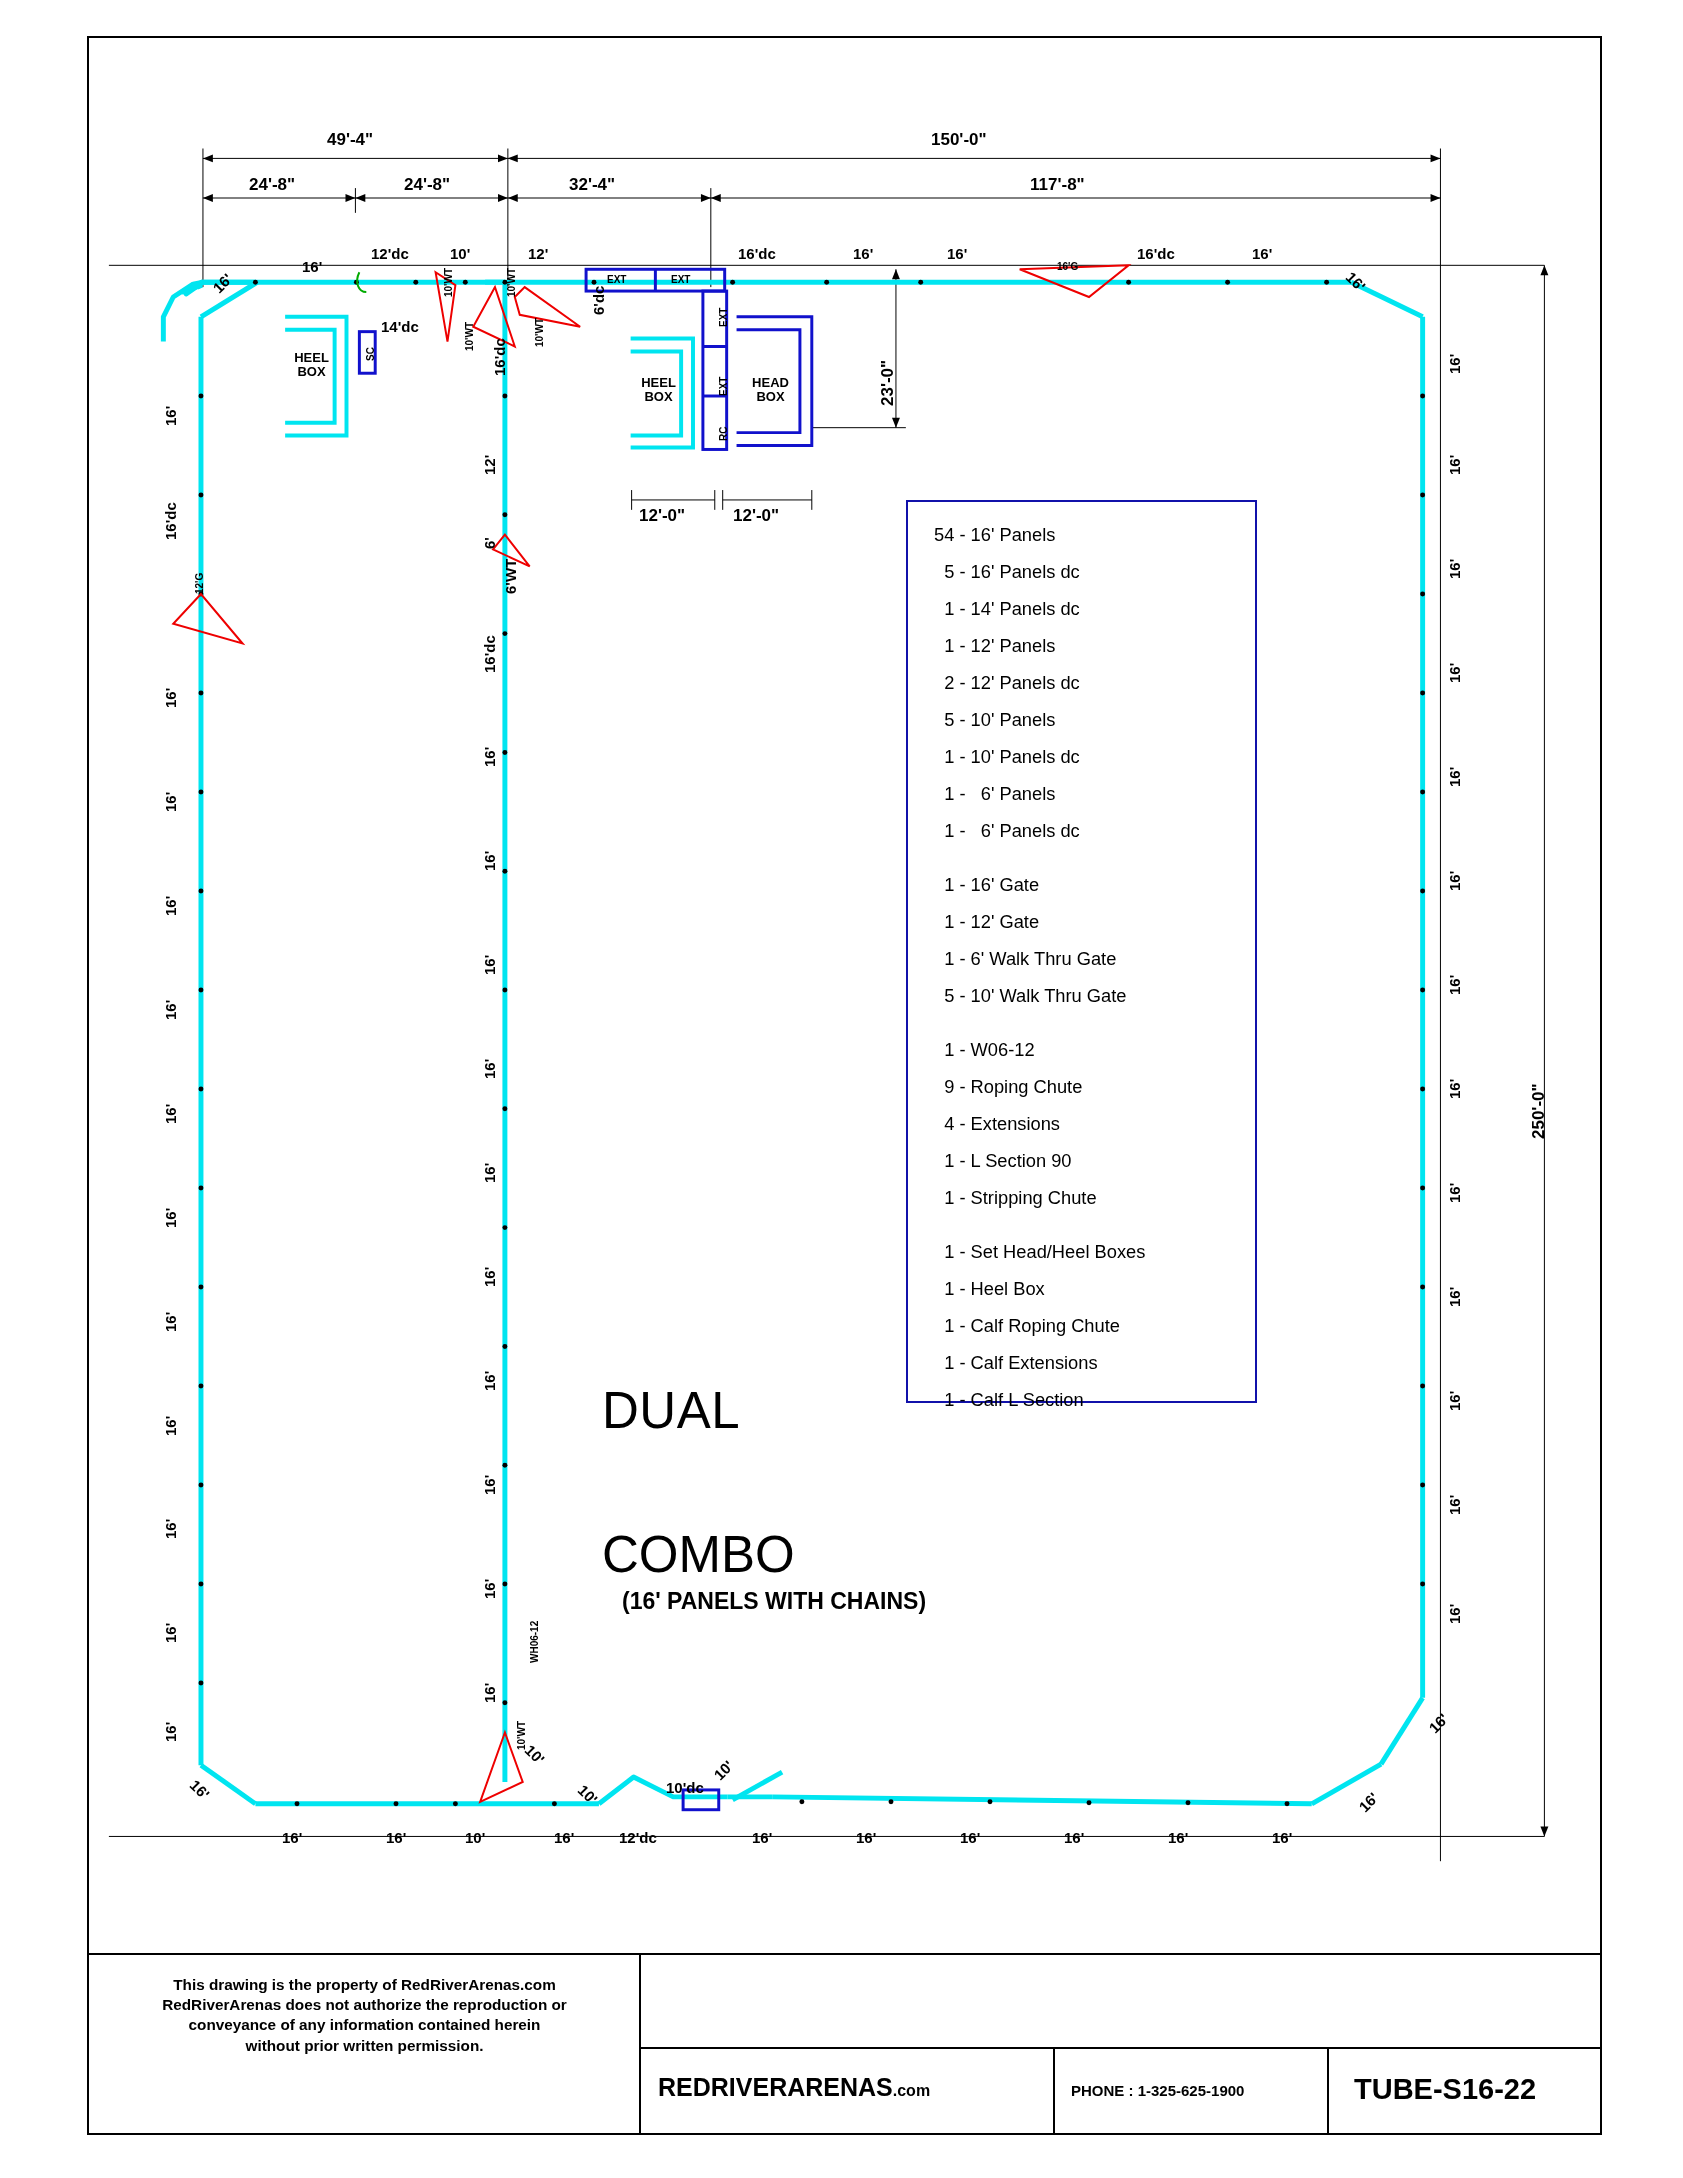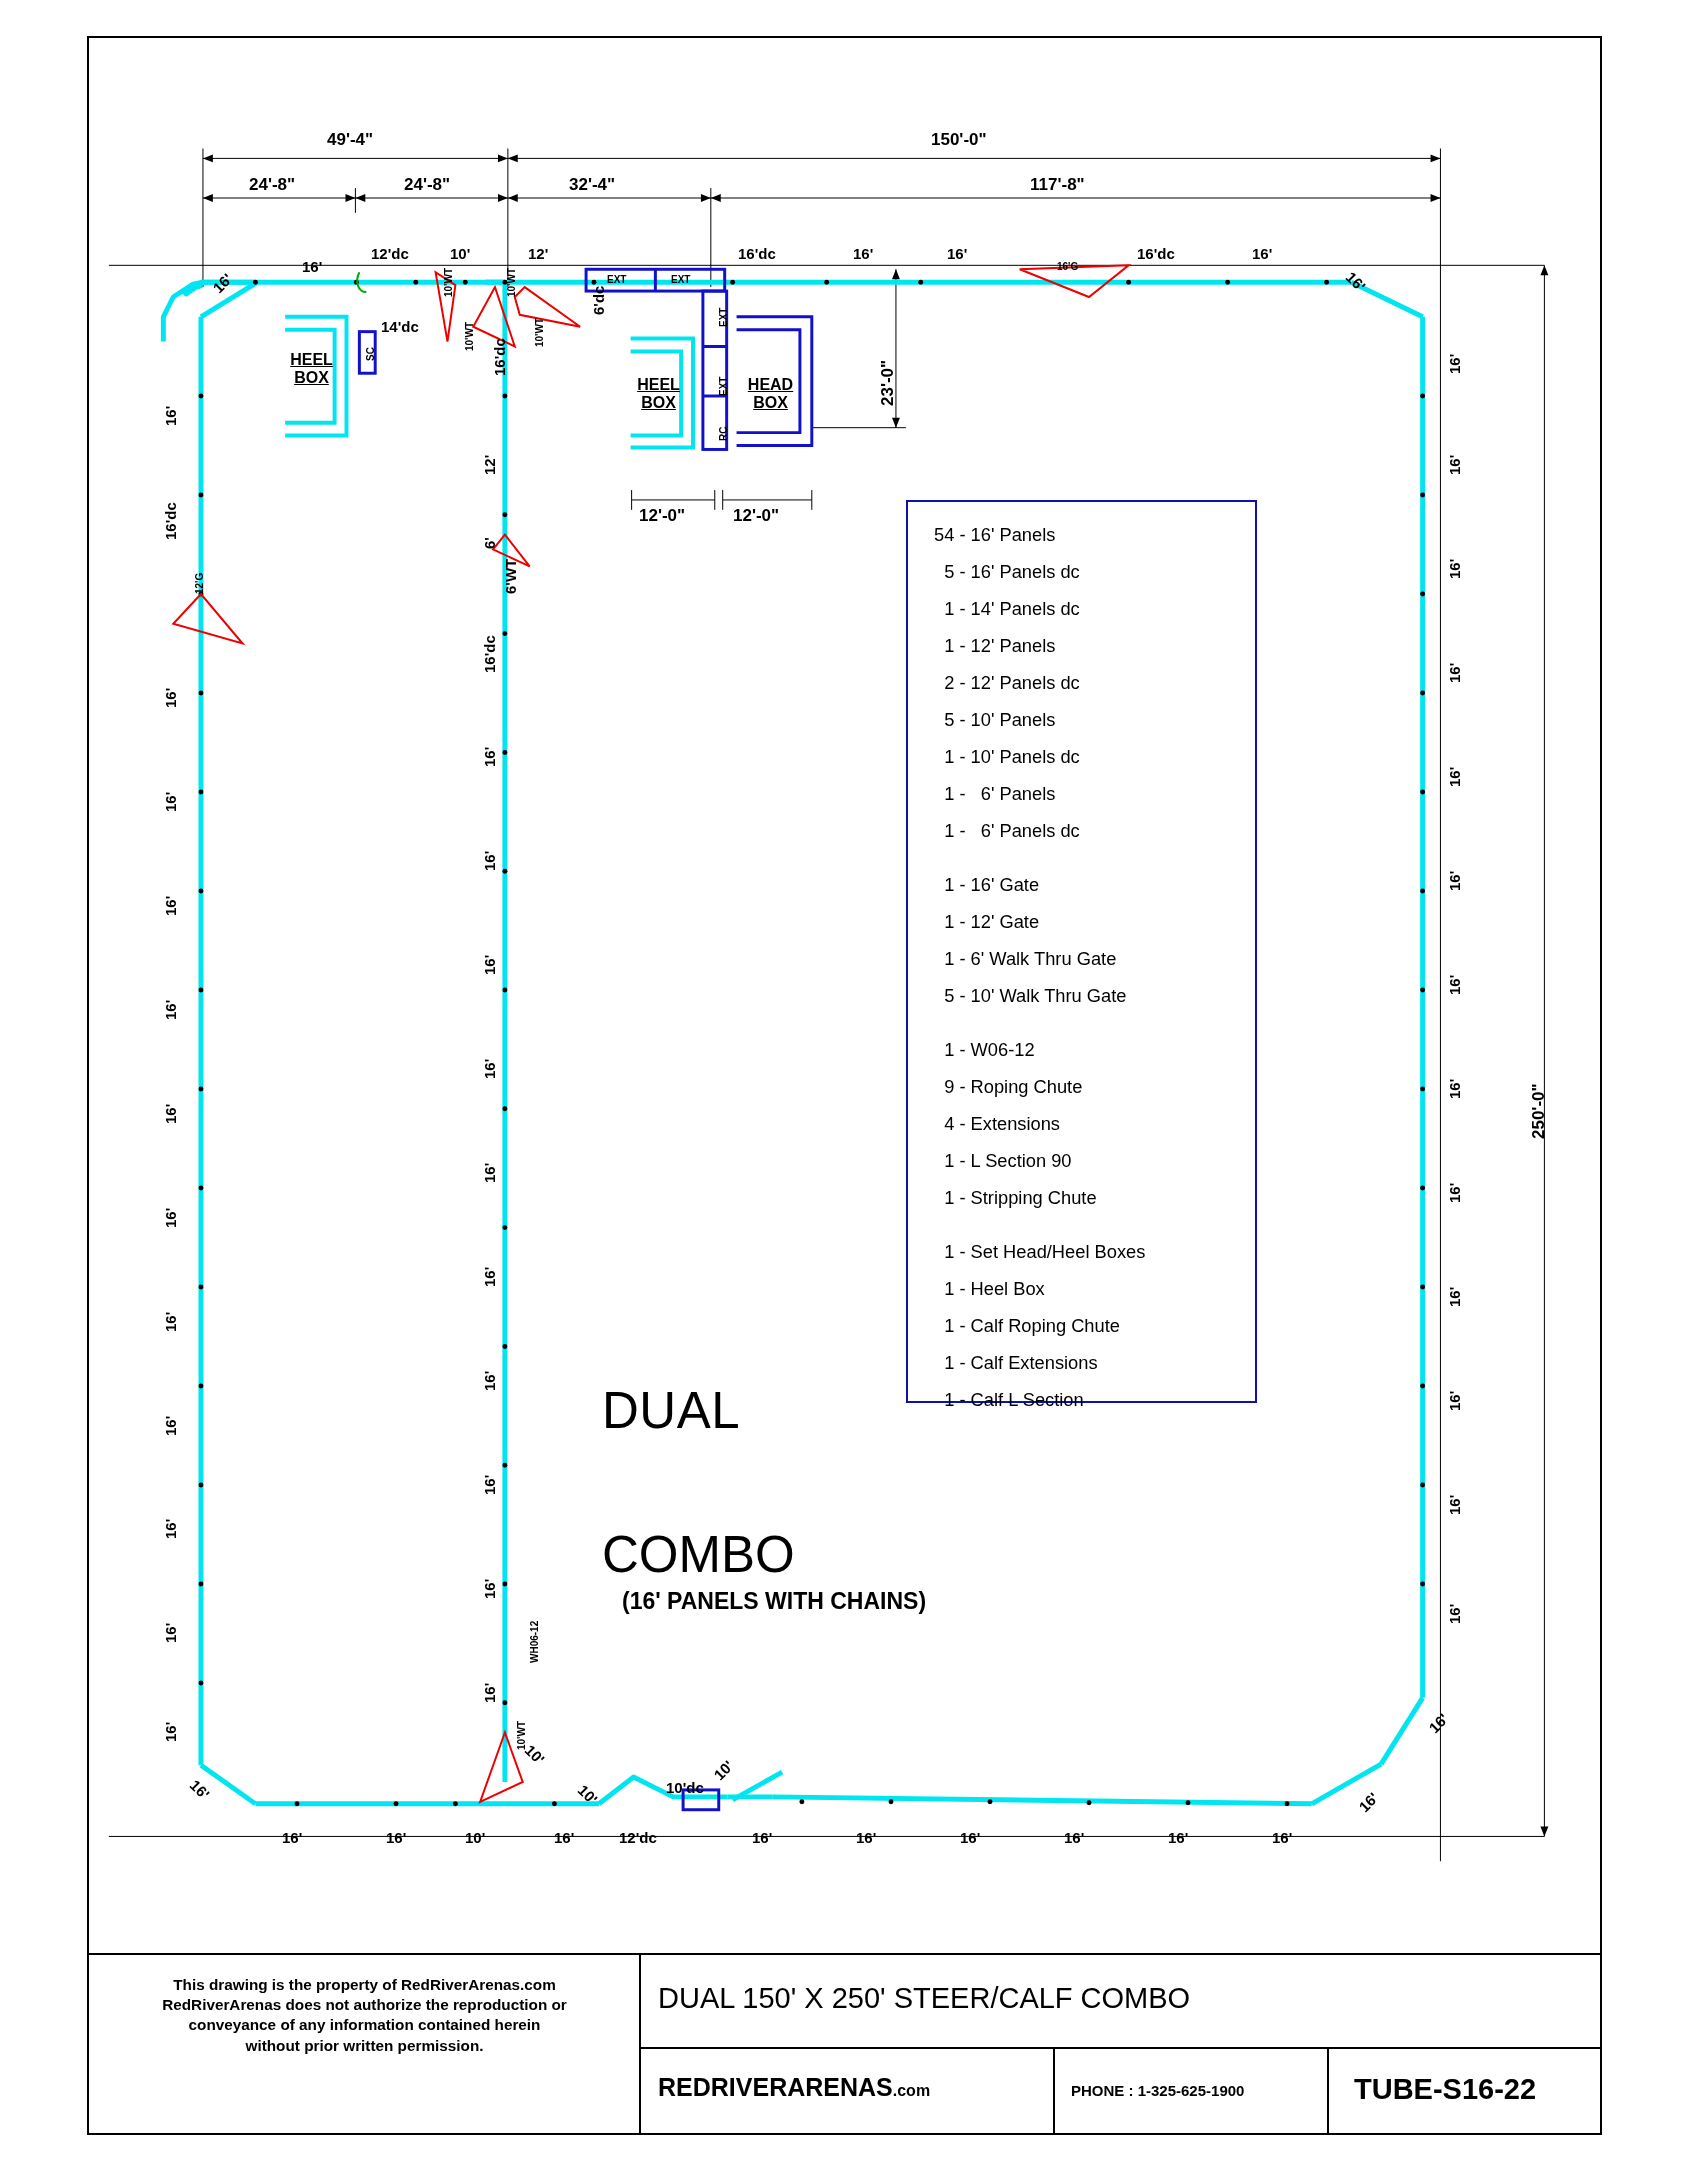--- a/index.html
+++ b/index.html
@@ -195,25 +195,24 @@
   }
   .foot-code {
     position: absolute;
     left: 1354px;
     top: 2073px;
     font-size: 29px;
     font-weight: bold;
   }
   .box-label {
     position: absolute;
-    font-size: 16px;
+    font-size: 13px;
     font-weight: bold;
     text-align: center;
     line-height: 1.1;
-    text-decoration: underline;
   }
 </style>
 </head>
 <body>
 
 <div id="sheet">
 
   <div class="border-outer"></div>
 
   <svg class="svg-layer" viewBox="0 0 1700 2200">
@@ -578,19 +577,18 @@
   <div class="footer-vline2"></div>
   <div class="footer-vline3"></div>
 
   <div class="legal">
     <div>This drawing is the property of RedRiverArenas.com</div>
     <div>RedRiverArenas does not authorize the reproduction or</div>
     <div>conveyance of any information contained herein</div>
     <div>without prior written permission.</div>
   </div>
 
-  <div class="foot-title">DUAL 150' X 250' STEER/CALF COMBO</div>
   <div class="foot-brand"><span>REDRIVERARENAS</span><span class="com">.com</span></div>
   <div class="foot-phone">PHONE : 1-325-625-1900</div>
   <div class="foot-code">TUBE-S16-22</div>
 
 </div>
 
 
 </body></html>

